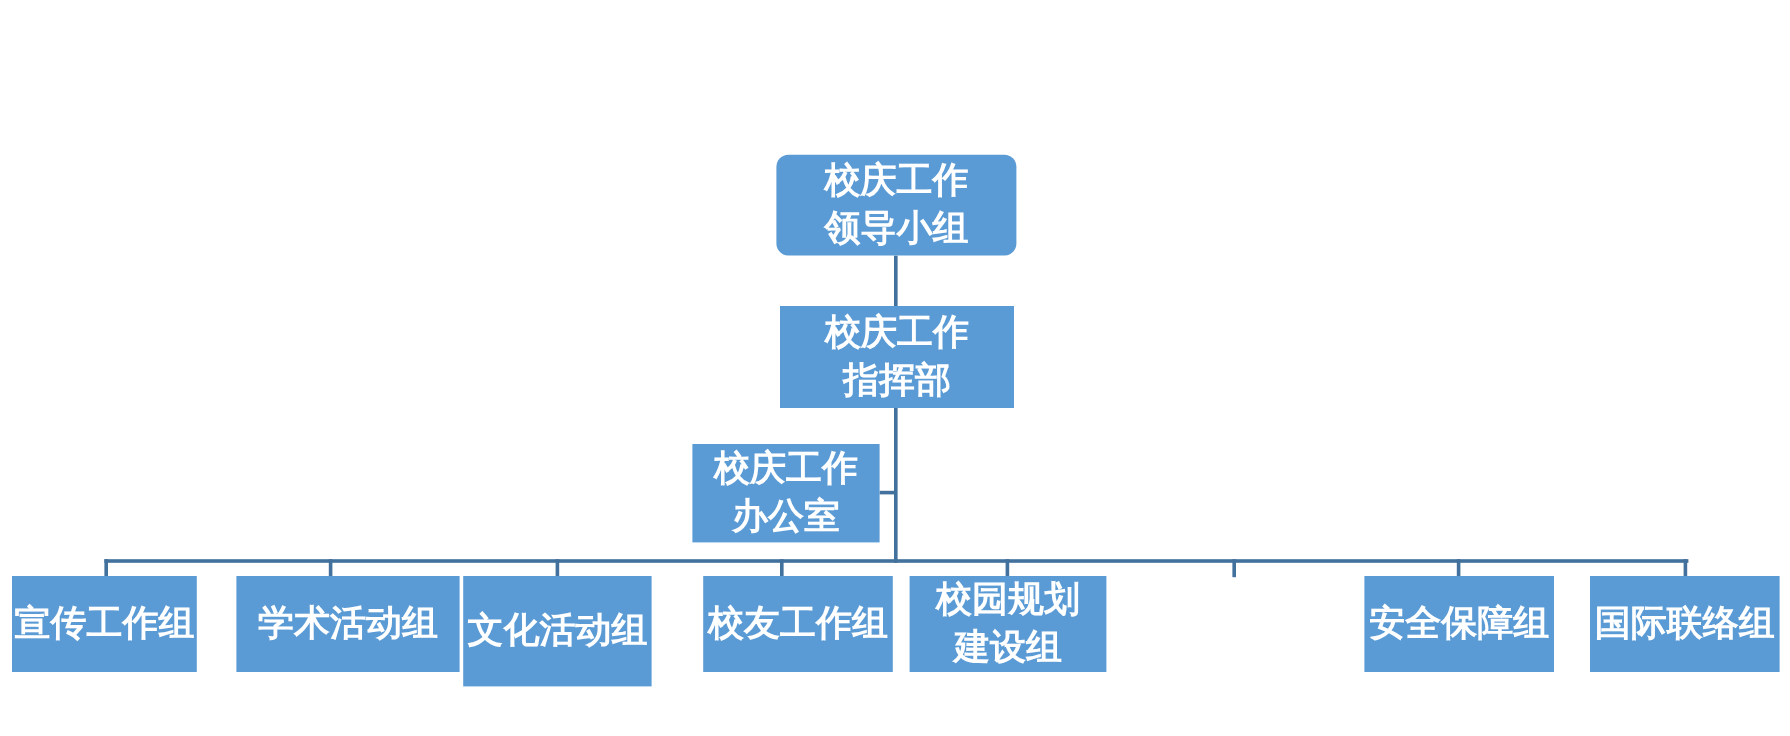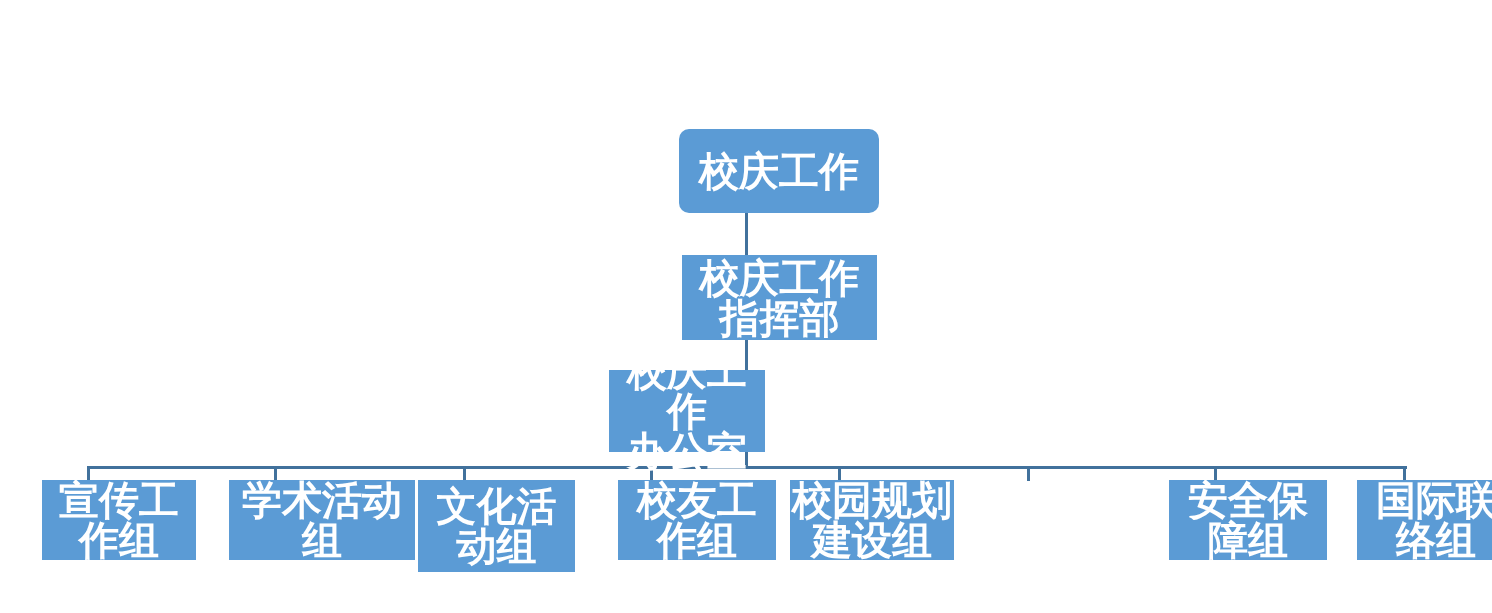--- a/index.html
+++ b/index.html
@@ -18,24 +18,23 @@
   .node {
     position: absolute;
     background: var(--node-fill, #5b9bd5);
     color: var(--node-text, #ffffff);
     display: flex;
     flex-direction: column;
     align-items: center;
     justify-content: center;
     text-align: center;
     font-weight: bold;
-    font-size: 40px;
+    font-size: 30px;
     line-height: 40px;
     box-sizing: border-box;
-    margin-left: 32px;
   }
   .node.rounded {
     border-radius: 10px;
   }
   .conn {
     position: absolute;
     background: var(--connector, #41719c);
   }
 </style>
 </head>
@@ -51,20 +50,21 @@
   <div class="conn" style="left:274px;  top:466px; width:3px; height:15px;"></div>
   <div class="conn" style="left:463px;  top:466px; width:3px; height:15px;"></div>
   <div class="conn" style="left:650px;  top:466px; width:3px; height:15px;"></div>
   <div class="conn" style="left:838px;  top:466px; width:3px; height:15px;"></div>
   <div class="conn" style="left:1027px; top:466px; width:3px; height:15px;"></div>
   <div class="conn" style="left:1214px; top:466px; width:3px; height:15px;"></div>
   <div class="conn" style="left:1403px; top:466px; width:3px; height:15px;"></div>
 
   <div class="node rounded" style="left:647px; top:129px; width:200px; height:84px;">
     <div>校庆工作</div>
+    <div>领导小组</div>
   </div>
 
   <div class="node" style="left:650px; top:255px; width:195px; height:85px;">
     <div>校庆工作</div>
     <div>指挥部</div>
   </div>
 
   <div class="node" style="left:577px; top:370px; width:156px; height:82px;">
     <div>校庆工作</div>
     <div>办公室</div>

